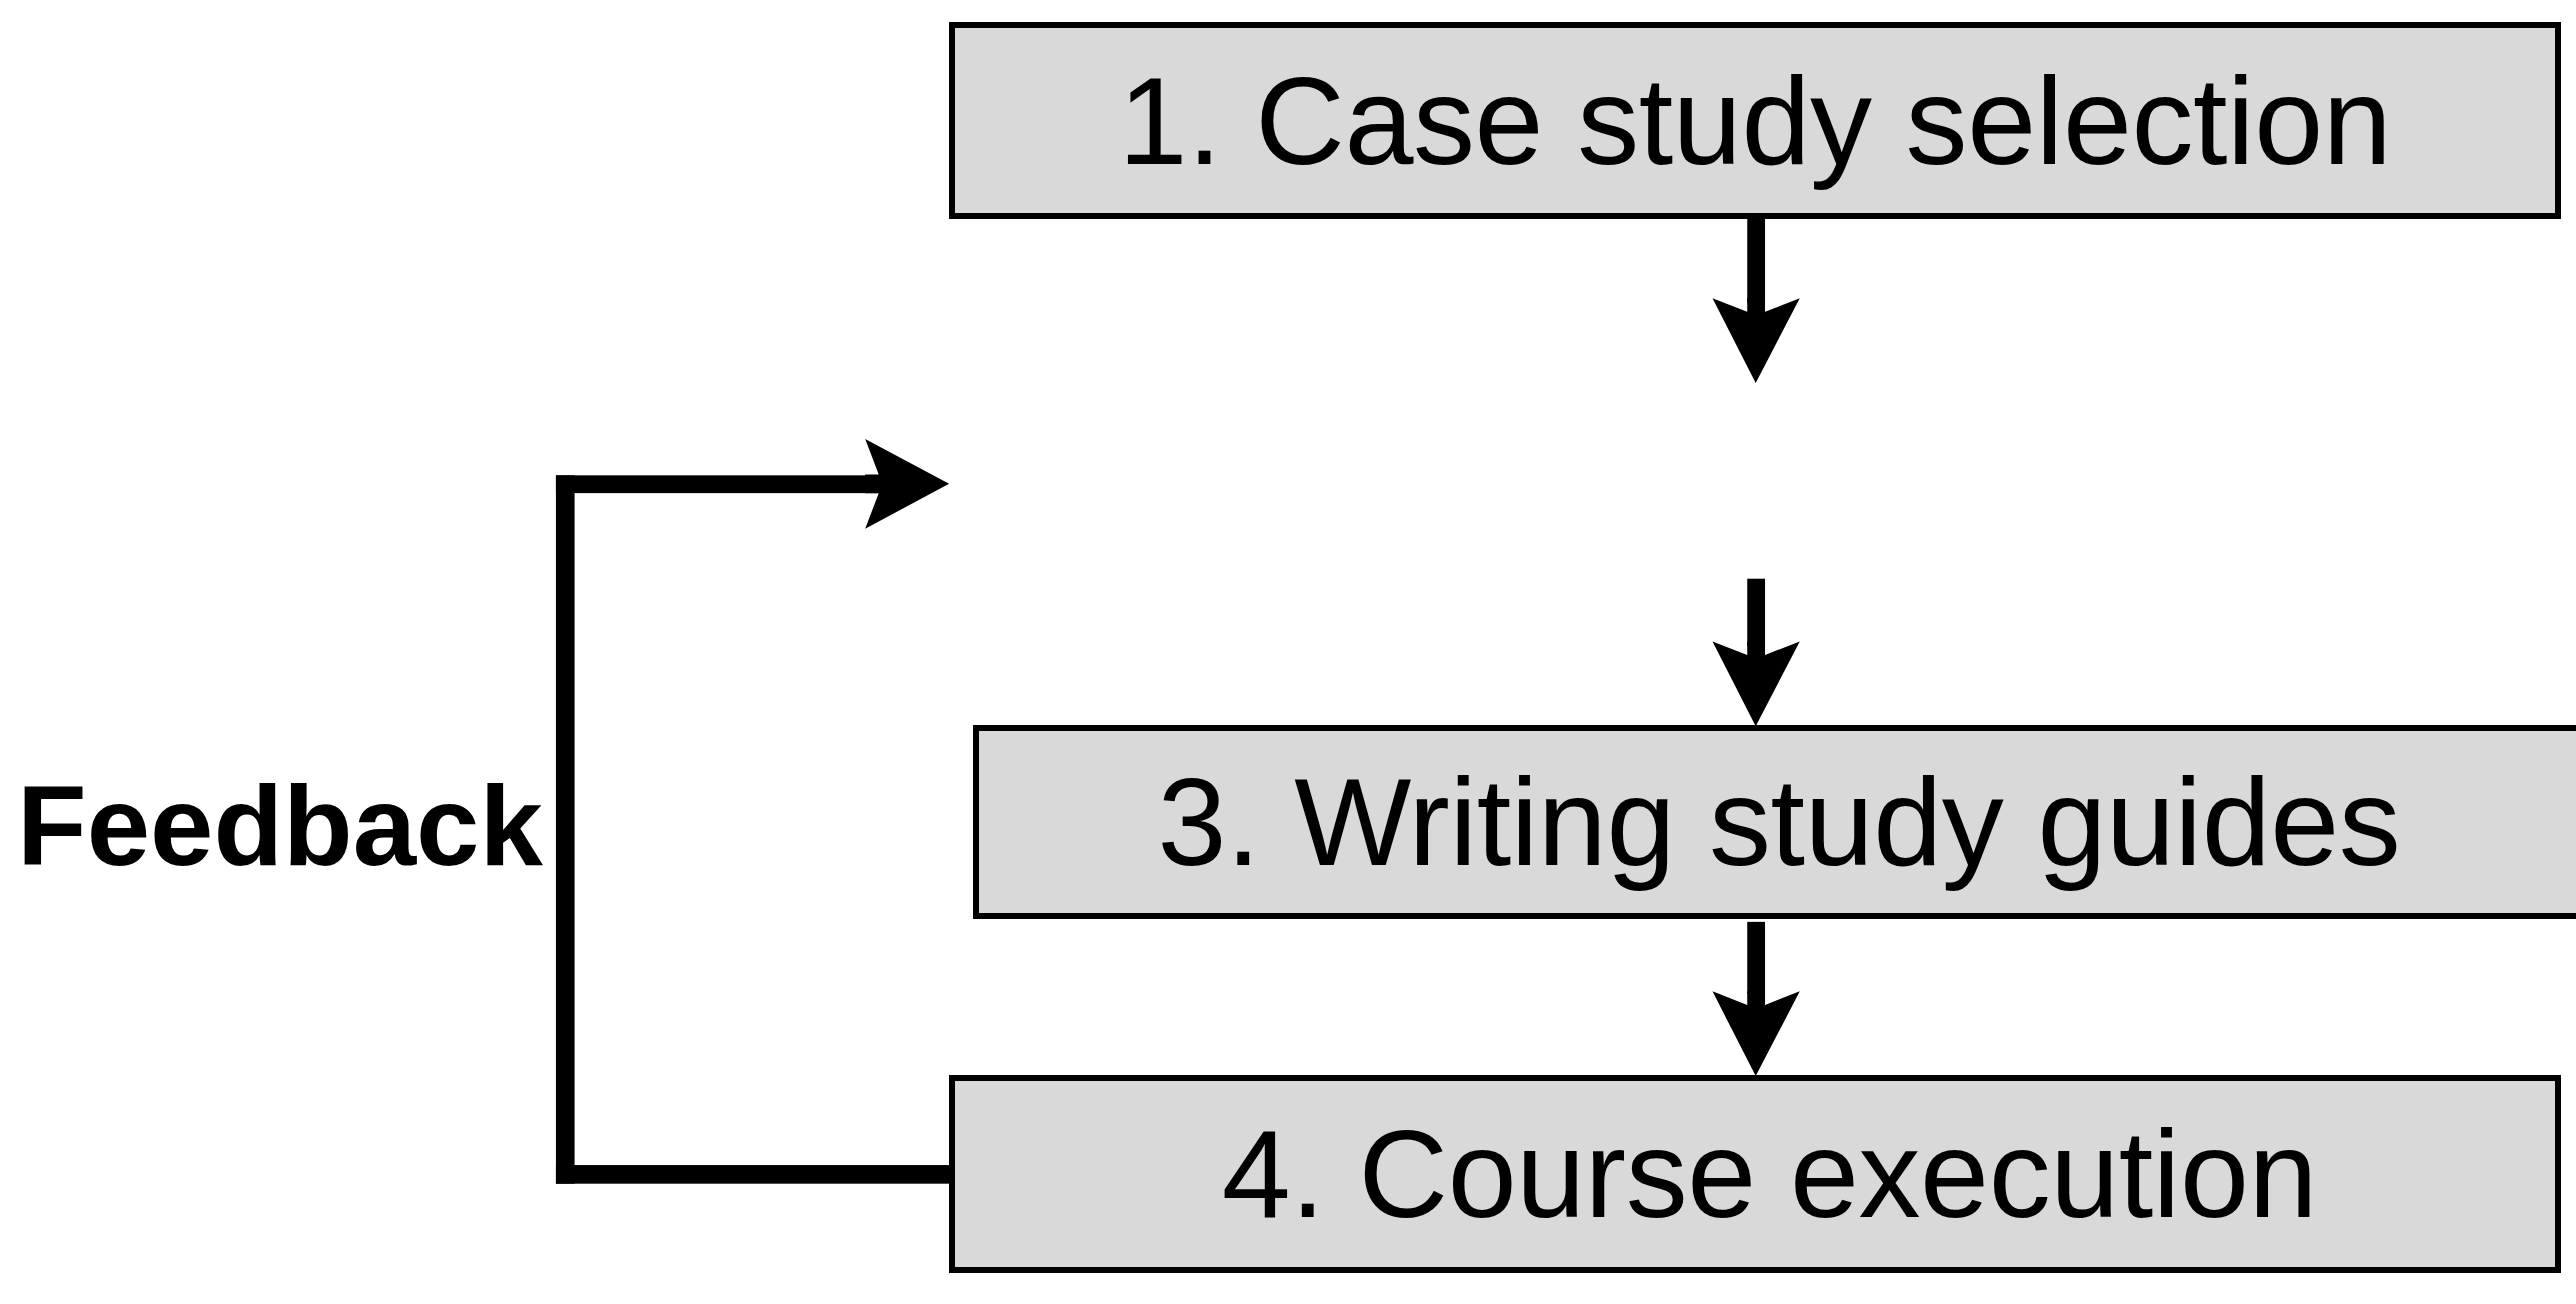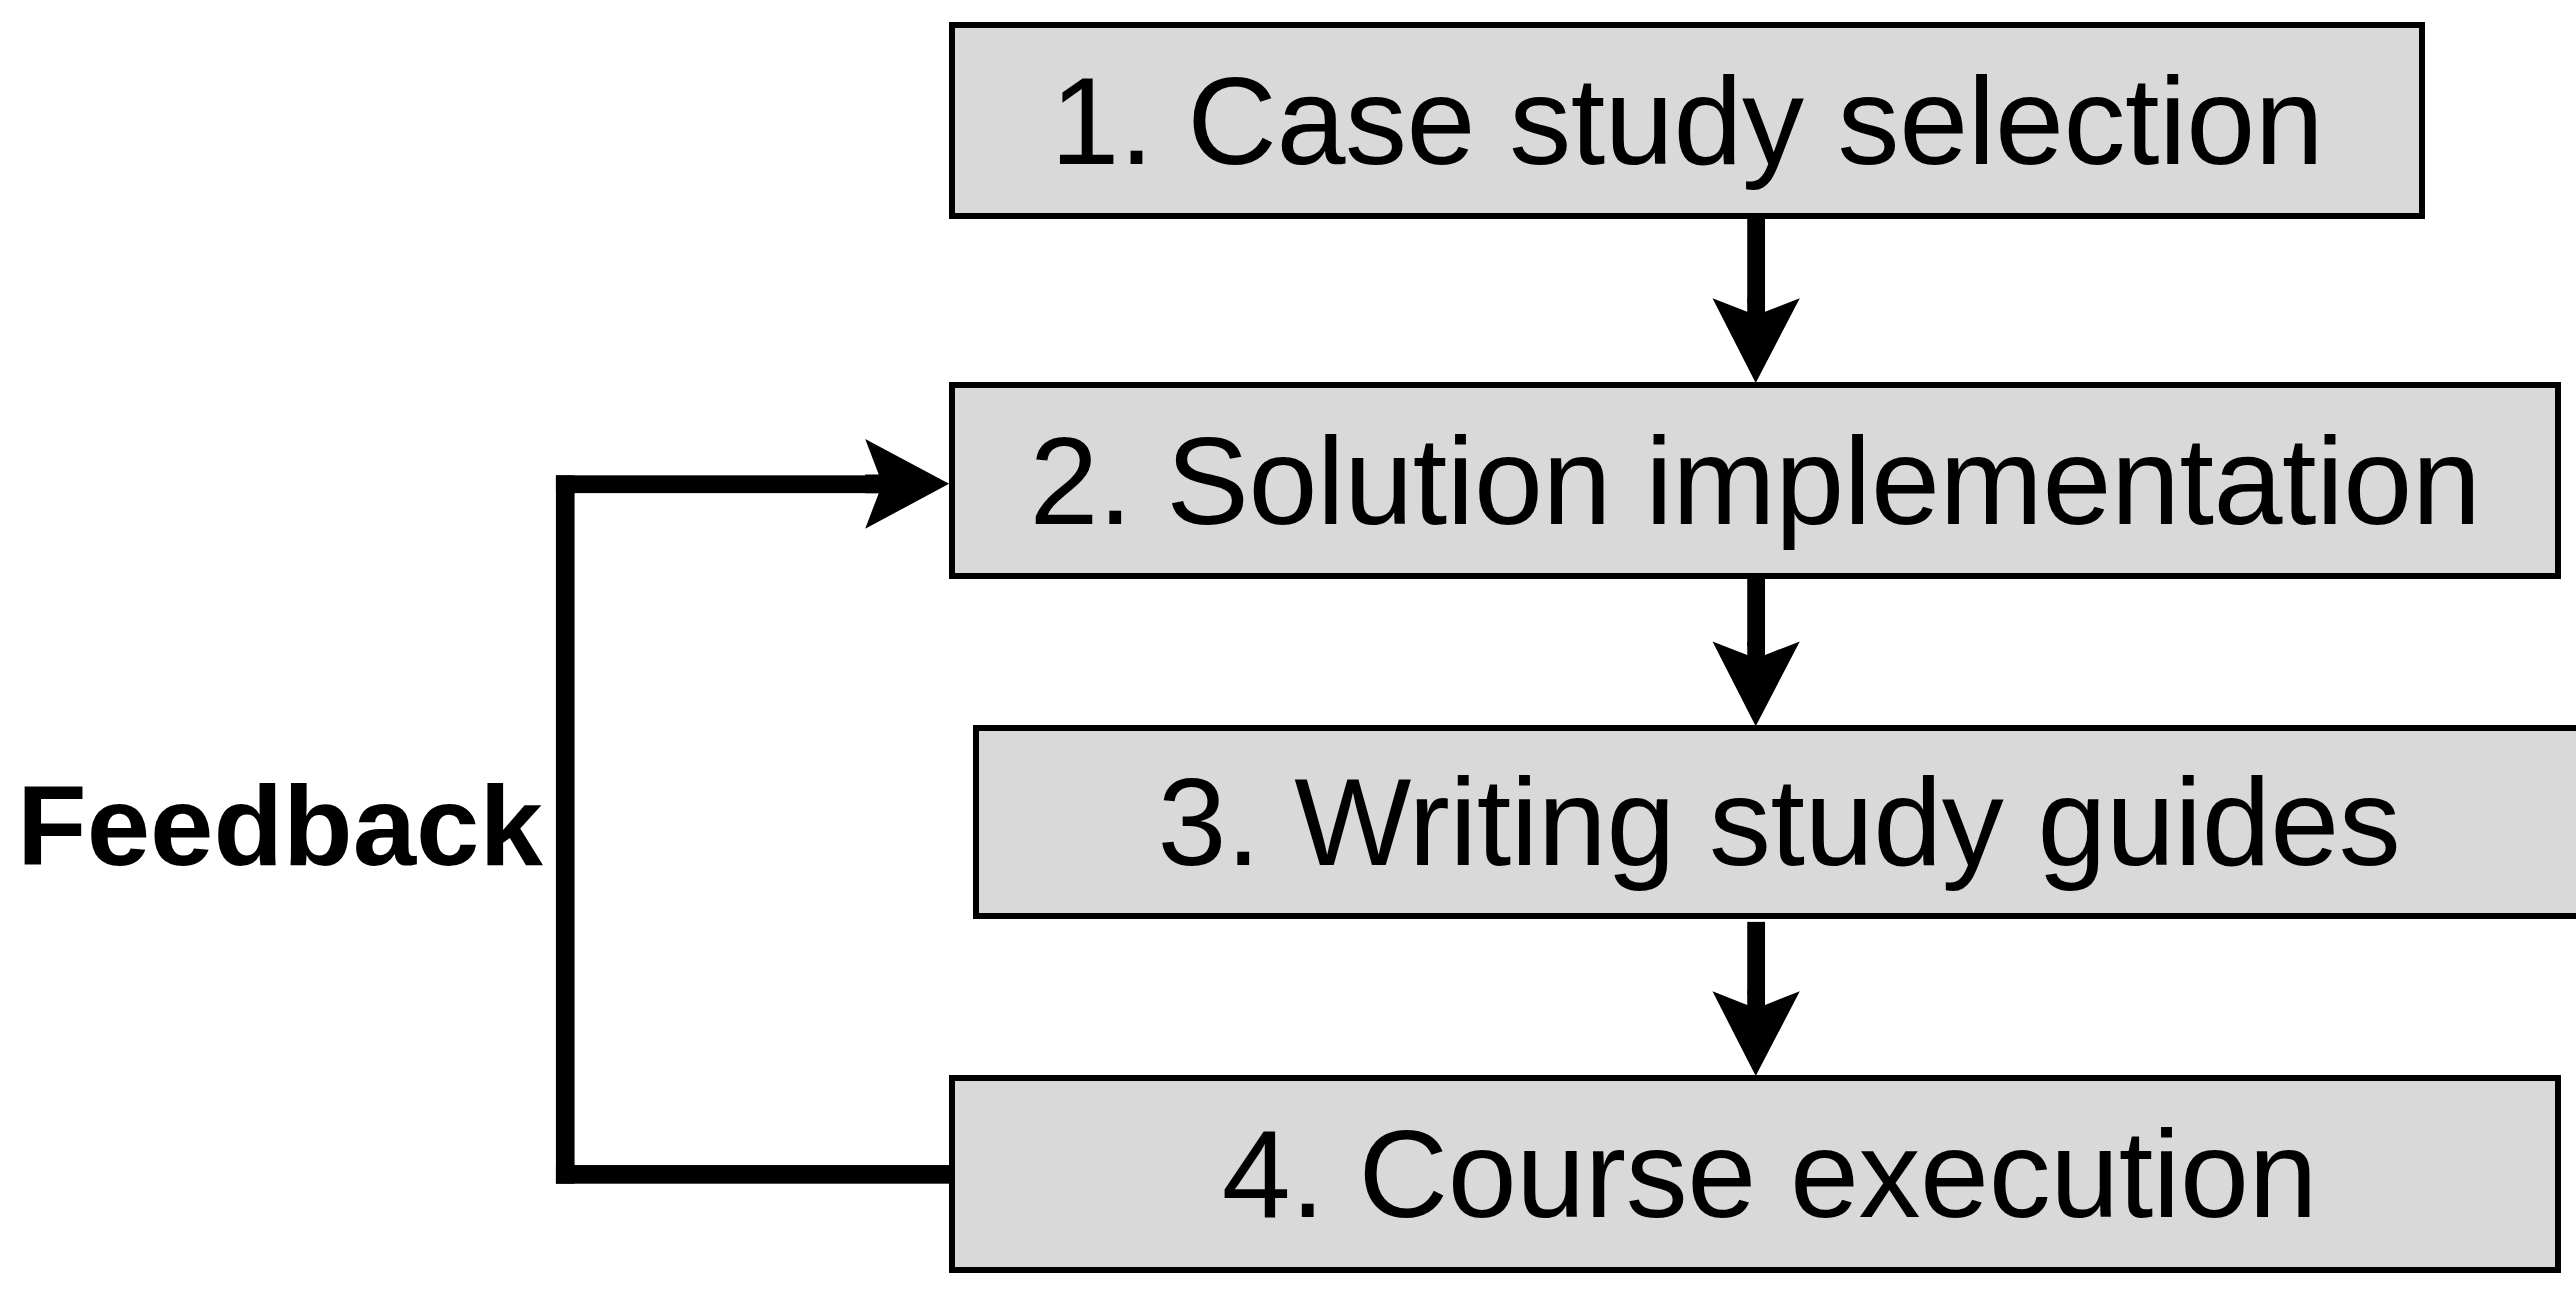--- a/index.html
+++ b/index.html
@@ -37,21 +37,21 @@
   }
   .box-label {
     font-family: "Liberation Sans", sans-serif;
     font-size: 124px;
     font-weight: 400;
     color: #000000;
     line-height: 1;
     white-space: nowrap;
     letter-spacing: -0.4px;
   }
-  #box-1 { left: 949px; top: 22px;   width: 1476px; height: 197px; }
+  #box-1 { left: 949px; top: 22px;   width: 1612px; height: 197px; }
   #box-2 { left: 949px; top: 382px;  width: 1612px; height: 197px; }
   #box-3 { left: 949px; top: 725px;  width: 1612px; height: 194px; margin-left: 24px; }
   #box-4 { left: 949px; top: 1075px; width: 1612px; height: 198px; padding-left: 29px; }
 
   #feedback-label {
     position: absolute;
     left: 17px;
     top: 769px;
     font-family: "Liberation Sans", sans-serif;
     font-size: 114px;
@@ -92,23 +92,20 @@
       <rect x="656" y="561" width="400" height="21" fill="#000000"></rect>
 
       <polygon points="1120,571 1021,518 1037,560 1021,560 1021,582 1037,582 1021,624" fill="#000000"></polygon>
     </g>
   </svg>
 
   <div class="process-box" id="box-1">
     <span class="box-label">1. Case study selection</span>
   </div>
 
-  <div class="process-box" id="box-2">
-    <span class="box-label">2. Solution implementation</span>
-  </div>
 
   <div class="process-box" id="box-3">
     <span class="box-label">3. Writing study guides</span>
   </div>
 
   <div class="process-box" id="box-4">
     <span class="box-label">4. Course execution</span>
   </div>
 
   <div id="feedback-label">Feedback</div>

